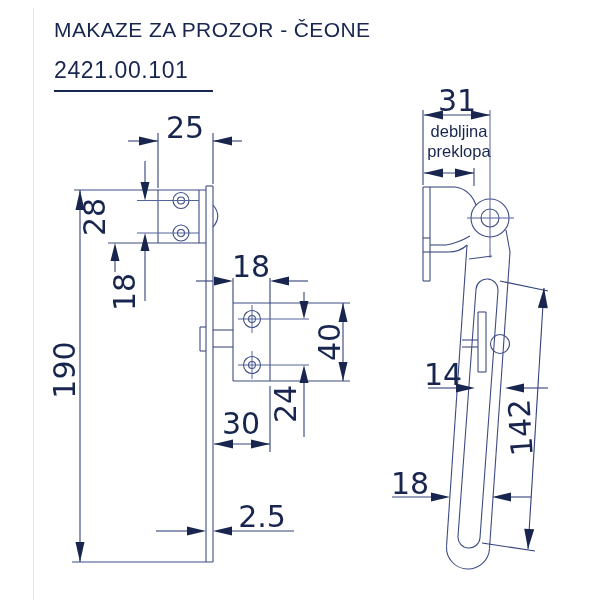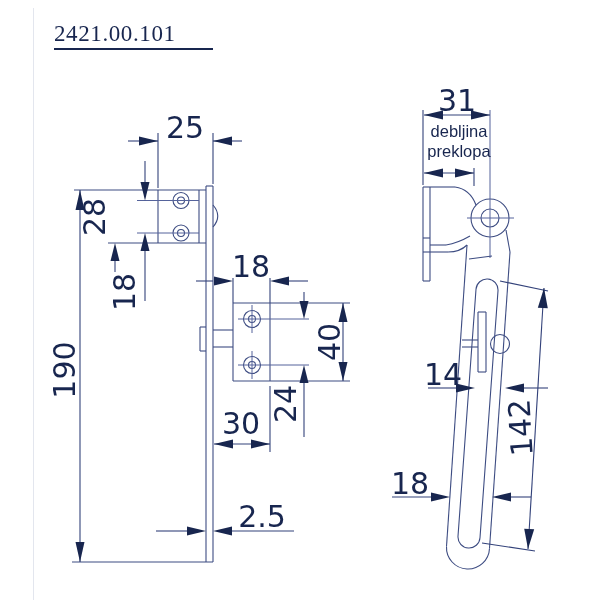--- a/index.html
+++ b/index.html
@@ -1,36 +1,37 @@
 <!DOCTYPE html>
 <html><head>
 <meta charset="utf-8">
 <style>
   html,body{margin:0;padding:0;background:#ffffff;}
   body{width:600px;height:600px;position:relative;overflow:hidden;
        font-family:"Liberation Sans",sans-serif;}
   .page-edge{position:absolute;left:33px;top:8px;bottom:0;width:1px;background:#e3e6ee;}
   .title-block{position:absolute;left:54px;top:18px;color:#18264f;}
   .title-line1{font-size:21px;letter-spacing:0.4px;line-height:24px;white-space:nowrap;}
-  .title-line2{font-size:23px;letter-spacing:0.6px;line-height:24px;margin-top:4px;
-               width:159px;border-bottom:2px solid #18264f;padding-bottom:2px;white-space:nowrap;font-family:Liberation Serif, serif;}
+  .title-line2{font-size:23px;letter-spacing:0.6px;line-height:24px;margin-top:16px;
+               width:159px;border-bottom:2px solid #18264f;padding-bottom:8px;white-space:nowrap;}
   svg{position:absolute;left:0;top:0;}
   .geo{stroke:#3d4c82;stroke-width:1.1;fill:none;}
   .thin{stroke:#55639b;stroke-width:1;fill:none;}
   .dim{stroke:#33427a;stroke-width:1.1;fill:none;}
   .arr{fill:#18264f;stroke:none;}
   .dimtxt{fill:#18264f;font-family:"DejaVu Sans",sans-serif;font-size:30px;}
   .notetxt{fill:#18264f;font-family:"Liberation Sans",sans-serif;font-size:16.5px;}
 </style>
 </head>
 <body>
 
 <div class="page-edge"></div>
 
 <div class="title-block">
+  <div class="title-line1">MAKAZE ZA PROZOR - ČEONE</div>
   <div class="title-line2">2421.00.101</div>
 </div>
 
 <svg width="600" height="600" viewBox="0 0 600 600">
 
   <g>
 
     <g>
       <line class="geo" x1="206" y1="186" x2="206" y2="562"></line>
       <line class="geo" x1="213" y1="186" x2="213" y2="562"></line>

